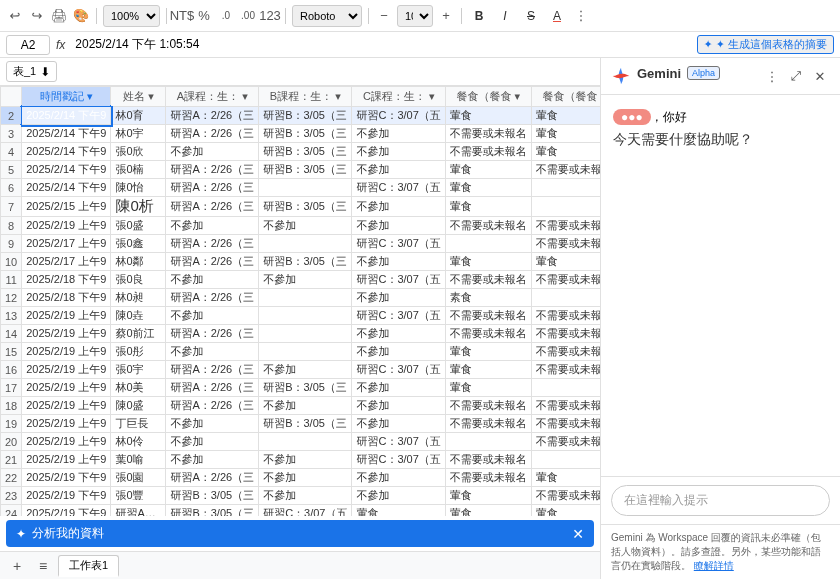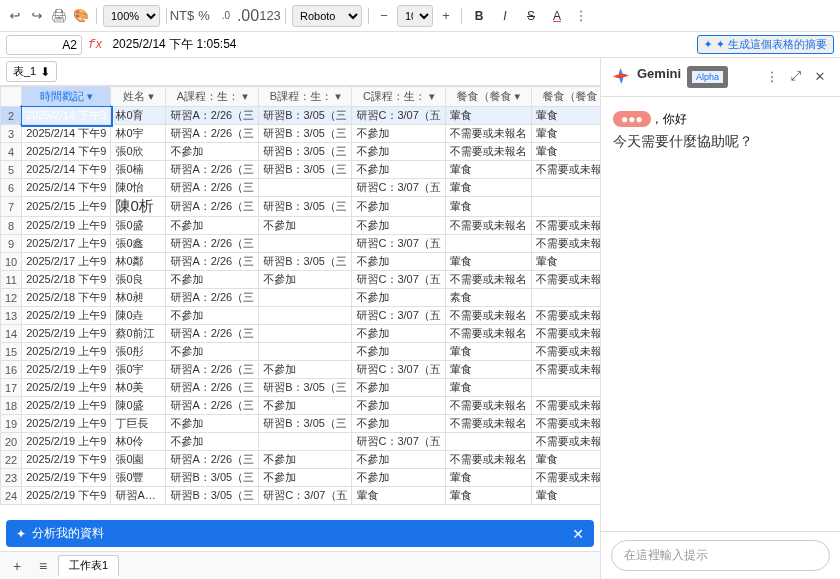--- a/index.html
+++ b/index.html
@@ -17,22 +17,22 @@
     .font-size-select { border: 1px solid #ccc; border-radius: 3px; padding: 1px 3px; font-size: 11px; height: 22px; width: 36px; }
     .format-btn { width: 22px; height: 22px; display: flex; align-items: center; justify-content: center; cursor: pointer; border-radius: 2px; font-size: 12px; color: #333; }
     .format-btn.bold { font-weight: bold; }
     .format-btn.italic { font-style: italic; }
 
     
     .formula-bar {
       display: flex; align-items: center; height: 26px; border-bottom: 1px solid #e0e0e0;
       padding: 0 6px; gap: 6px; flex-shrink: 0; background: #fff;
     }
-    .cell-ref { width: 76px; border: 1px solid #ccc; border-radius: 3px; padding: 2px 4px; font-size: 12px; text-align: right; height: 20px; }
-    .fx-icon { color: #ef4444; font-size: 12px; font-style: italic; font-family: Liberation Mono, monospace; }
+    .cell-ref { width: 44px; border: 1px solid #ccc; border-radius: 3px; padding: 2px 4px; font-size: 12px; text-align: center; height: 20px; }
+    .fx-icon { color: #404040; font-size: 12px; font-style: italic; }
     .formula-input { flex: 1; border: none; outline: none; font-size: 12px; padding: 0 4px; }
     .formula-arrow { color: #1a73e8; font-size: 11px; border: 1px solid #1a73e8; border-radius: 3px; padding: 1px 6px; cursor: pointer; display: flex; align-items: center; gap: 3px; margin-left: auto; white-space: nowrap; }
 
     
     .main-area { display: flex; flex: 1; overflow: hidden; }
 
     
     .sheet-area { flex: 1; display: flex; flex-direction: column; overflow: hidden; }
 
     
@@ -68,21 +68,21 @@
     .gemini-panel {
       width: 240px; flex-shrink: 0; border-left: 1px solid #e0e0e0;
       display: flex; flex-direction: column; background: #fff;
     }
     .gemini-header {
       display: flex; align-items: flex-start; padding: 8px 10px; border-bottom: 1px solid #e0e0e0;
       gap: 6px;
     }
     .gemini-logo { width: 20px; height: 20px; }
     .gemini-title { font-size: 13px; font-weight: 600; color: #333; }
-    .gemini-alpha { font-size: 9px; background: #e8f0fe; color: #1a73e8; padding: 1px 4px; border-radius: 3px; border: 5px solid #737373; }
+    .gemini-alpha { font-size: 9px; background: #e8f0fe; color: #1a73e8; padding: 1px 4px; border-radius: 3px; border: 1px solid #737373; }
     .gemini-header-icons { display: flex; gap: 4px; margin-left: auto; }
     .gemini-header-icon { width: 20px; height: 20px; display: flex; align-items: center; justify-content: center; cursor: pointer; color: #555; border-radius: 2px; font-size: 13px; }
     .gemini-body { flex: 1; padding: 14px 12px; overflow-y: auto; }
     .gemini-greeting { margin-bottom: 10px; }
     .gemini-user-name { display: inline-block; background: #f28b82; color: #fff; border-radius: 10px; padding: 1px 8px; font-size: 12px; margin-bottom: 4px; }
     .gemini-greeting-text { font-size: 14px; font-weight: 500; color: #333; line-height: 1.5; }
     .gemini-input-area { padding: 8px 10px; border-top: 1px solid #e0e0e0; }
     .gemini-input-box { border: 1px solid #ccc; border-radius: 20px; padding: 6px 12px; font-size: 12px; color: #999; cursor: text; }
     .gemini-footer { padding: 6px 10px; font-size: 10px; color: #666; line-height: 1.4; border-top: 1px solid #e0e0e0; }
     .gemini-footer a { color: #1a73e8; text-decoration: underline; cursor: pointer; }
@@ -110,21 +110,21 @@
   <span class="toolbar-icon">🖨</span>
   <span class="toolbar-icon">🎨</span>
   <div class="toolbar-separator"></div>
   <select class="zoom-select">
     <option>100%</option>
   </select>
   <div class="toolbar-separator"></div>
   <span class="toolbar-icon">NT$</span>
   <span class="toolbar-icon">%</span>
   <span class="toolbar-icon" style="font-size:10px">.0</span>
-  <span class="toolbar-icon" style="font-size:16px">.00</span>
+  <span class="toolbar-icon" style="font-size:10px">.00</span>
   <span class="toolbar-icon">123</span>
   <div class="toolbar-separator"></div>
   <select class="font-select">
     <option>Roboto</option>
   </select>
   <div class="toolbar-separator"></div>
   <span class="toolbar-icon">−</span>
   <select class="font-size-select">
     <option>10</option>
   </select>
@@ -358,20 +358,30 @@
               <td class="row-num">20</td>
               <td style="font-size: 11px; max-width: 110px;">2025/2/19 上午9</td>
               <td style="font-size: 11px; max-width: 55px;">林0伶</td>
               <td style="font-size: 11px; max-width: 95px;">不參加</td>
               <td style="font-size: 11px; max-width: 95px;"></td>
               <td style="font-size: 11px; max-width: 95px;">研習C：3/07（五</td>
               <td style="font-size: 11px; max-width: 90px;"></td>
               <td style="font-size: 11px; max-width: 90px;">不需要或未報名</td>
             </tr>
             <tr>
+              <td class="row-num">21</td>
+              <td style="font-size: 11px; max-width: 110px;">2025/2/19 上午9</td>
+              <td style="font-size: 11px; max-width: 55px;">葉0喻</td>
+              <td style="font-size: 11px; max-width: 95px;">不參加</td>
+              <td style="font-size: 11px; max-width: 95px;">不參加</td>
+              <td style="font-size: 11px; max-width: 95px;">研習C：3/07（五</td>
+              <td style="font-size: 11px; max-width: 90px;">不需要或未報名</td>
+              <td style="font-size: 11px; max-width: 90px;"></td>
+            </tr>
+            <tr>
               <td class="row-num">22</td>
               <td style="font-size: 11px; max-width: 110px;">2025/2/19 下午9</td>
               <td style="font-size: 11px; max-width: 55px;">張0園</td>
               <td style="font-size: 11px; max-width: 95px;">研習A：2/26（三</td>
               <td style="font-size: 11px; max-width: 95px;">不參加</td>
               <td style="font-size: 11px; max-width: 95px;">不參加</td>
               <td style="font-size: 11px; max-width: 90px;">不需要或未報名</td>
               <td style="font-size: 11px; max-width: 90px;">葷食</td>
             </tr>
             <tr>
@@ -431,14 +441,18 @@
       <div class="gemini-greeting">
         <div>
           <span class="gemini-user-name">●●●</span><span>，你好</span>
         </div>
         <div class="gemini-greeting-text">今天需要什麼協助呢？</div>
       </div>
     </div>
     <div class="gemini-input-area">
       <div class="gemini-input-box">在這裡輸入提示</div>
     </div>
+    <div class="gemini-footer">
+      <span>Gemini 為 Workspace 回覆的資訊未必準確（包括人物資料）。請多查證。另外，某些功能和語言仍在實驗階段。</span>
+      <a>瞭解詳情</a>
+    </div>
   </div>
 </div>
 
 </body></html>

